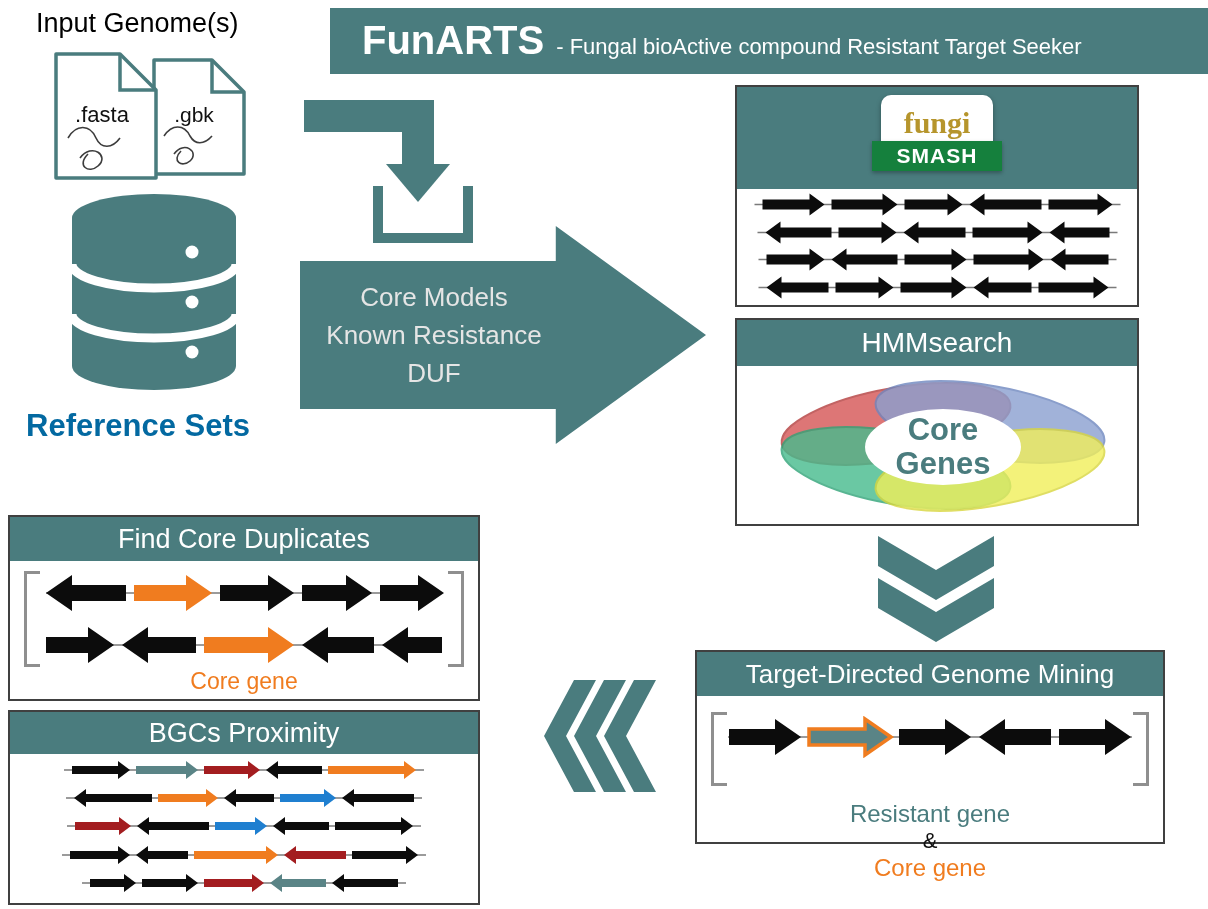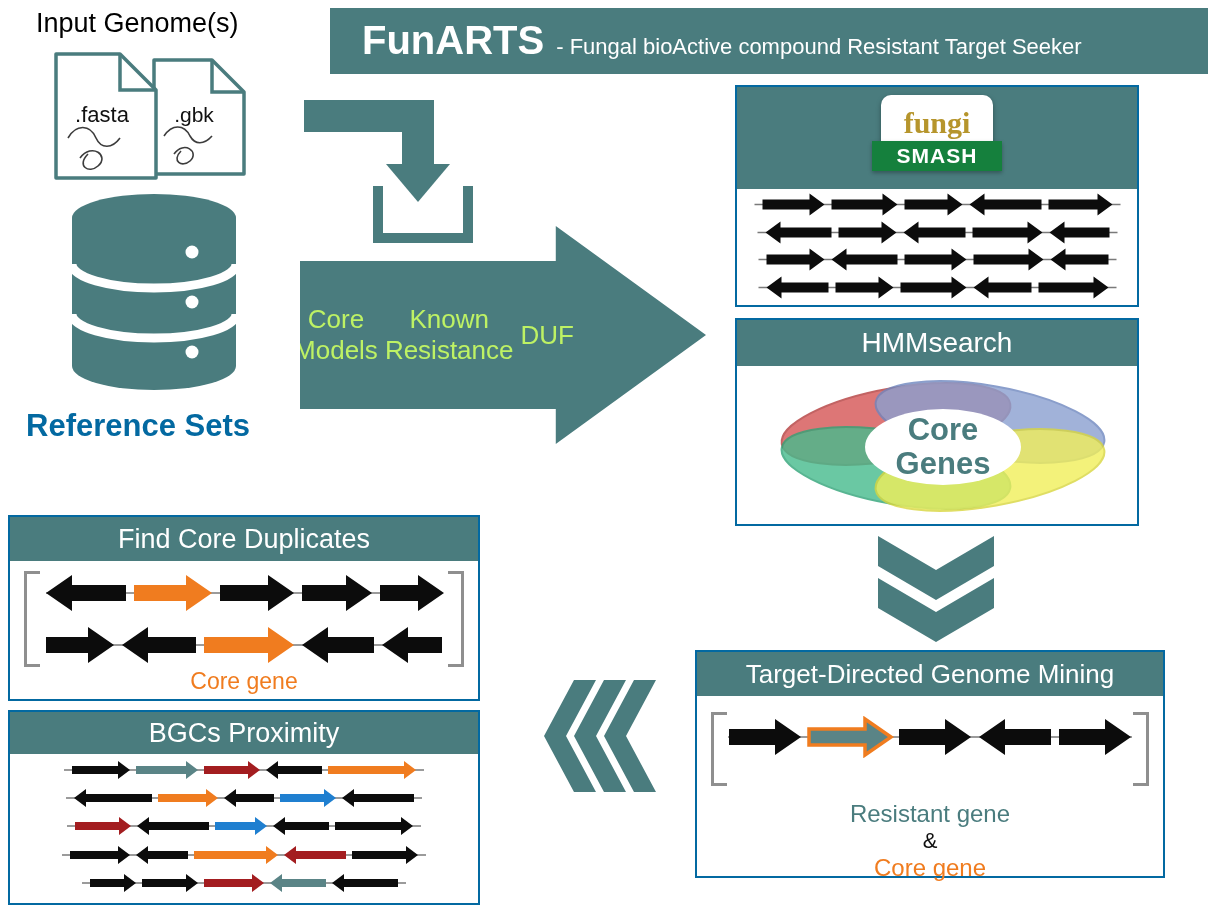--- a/index.html
+++ b/index.html
@@ -14,25 +14,25 @@
   #banner .s{font-size:22px;margin-left:12px}
 
   
   #input-label{left:36px;top:8px;font-size:27px;font-weight:normal;color:#000}
   #ref-label{left:26px;top:408px;font-size:31px;font-weight:bold;color:#0369a1}
 
   
   #big-arrow{left:300px;top:226px;width:406px;height:218px;background:#4a7c7e;
     clip-path:polygon(0 16%,63% 16%,63% 0,100% 50%,63% 100%,63% 84%,0 84%)}
   #big-arrow .arrow-text{position:absolute;left:0;top:0;bottom:0;width:66%;display:flex;
-    flex-direction:row;justify-content:center;align-items:center;gap:7px;color:#bef264;
+    flex-direction:column;justify-content:center;align-items:center;gap:7px;color:#e5e5e5;
     font-size:26px;text-align:center}
 
   
-  .panel{position:absolute;background:#fff;border:2px solid #0369a1;box-sizing:border-box}
+  .panel{position:absolute;background:#fff;border:2px solid #404040;box-sizing:border-box}
   .phead{position:absolute;left:0;right:0;top:0;background:#4a7c7e;color:#fff;
          display:flex;align-items:center;justify-content:center}
   .rows{display:flex;flex-direction:column;justify-content:space-around;align-items:center;position:absolute}
   .rows svg{display:block}
 
   
   .brk{position:absolute;width:16px;border-top:3px solid #8f8f8f;border-bottom:3px solid #8f8f8f;box-sizing:border-box}
   .brk-l{border-left:3px solid #8f8f8f}
   .brk-r{border-right:3px solid #8f8f8f}
 
@@ -49,21 +49,21 @@
     font-weight:bold;font-size:21px;letter-spacing:1px;display:flex;align-items:center;
     justify-content:center;box-shadow:0 2px 4px rgba(0,0,0,.3)}
 
   
   #hm-panel{left:735px;top:318px;width:404px;height:208px}
   #hm-panel .phead{height:46px;font-size:28px}
   #hm-venn{position:absolute;left:7px;top:48px;overflow:visible}
   .venn-txt{font-weight:bold;font-size:31px;fill:#4a7c7e}
 
   
-  #tg-panel{left:695px;top:650px;width:470px;height:228px}
+  #tg-panel{left:695px;top:650px;width:470px;height:194px}
   #tg-panel .phead{height:44px;font-size:26px}
   #tg-row{left:30px;right:30px;top:64px}
   #tg-brk-l{left:14px;top:60px;height:74px}
   #tg-brk-r{right:14px;top:60px;height:74px}
   #tg-legend{position:absolute;left:0;right:0;top:148px;text-align:center;line-height:1.18}
   .lg-resist{font-size:24px;color:#4a7c7e}
   .lg-amp{font-size:22px;color:#111}
   .lg-core{font-size:24px;color:#f07c1f}
 
   

